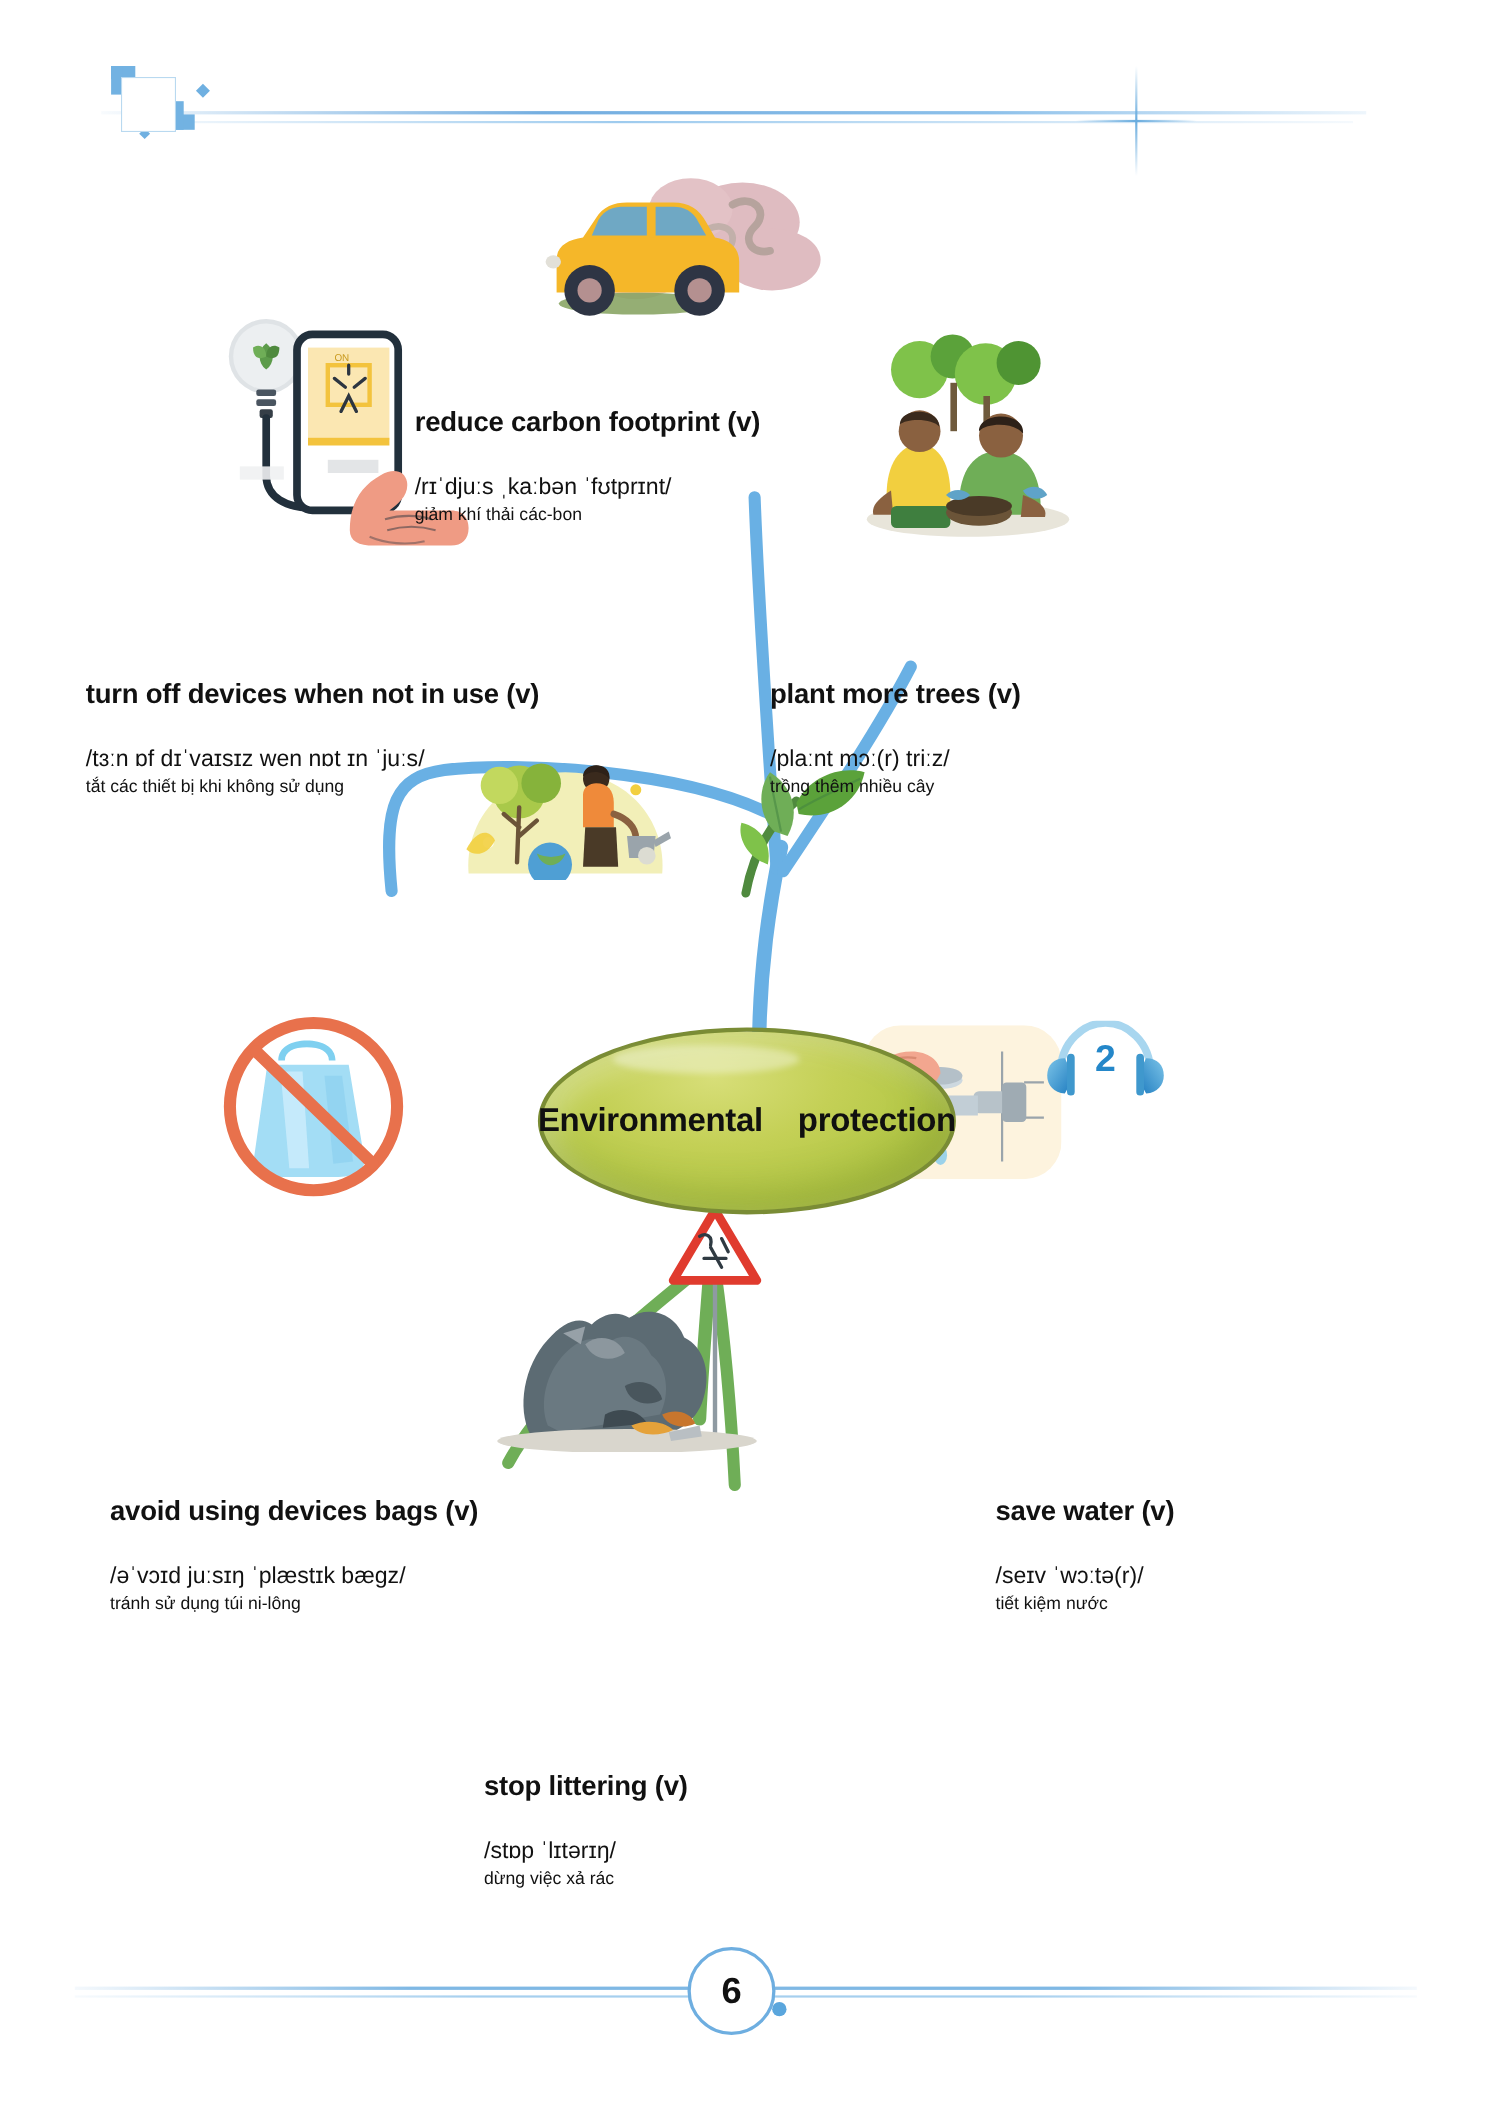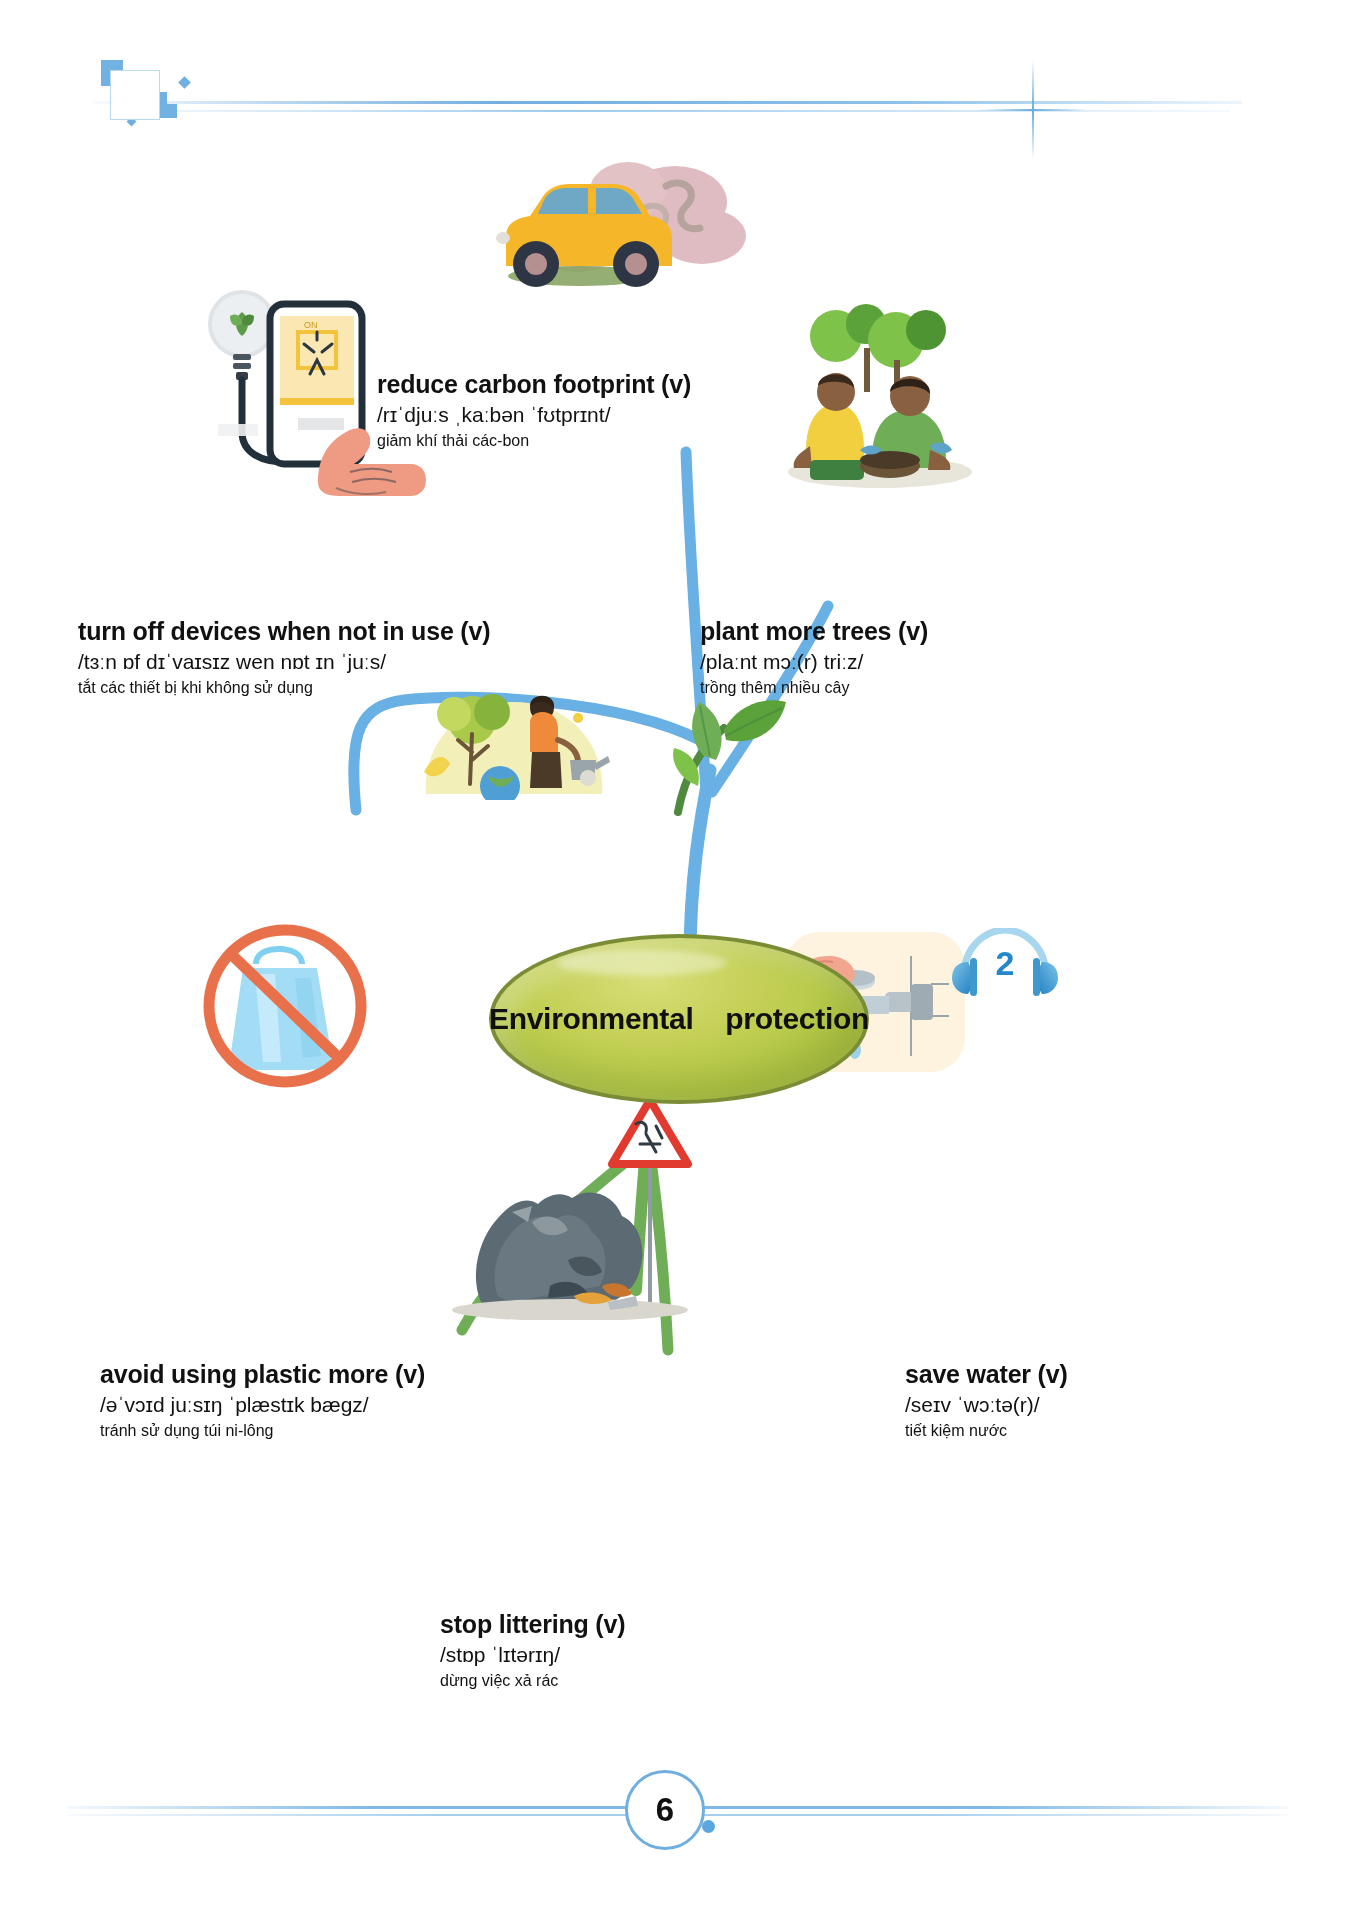--- a/index.html
+++ b/index.html
@@ -110,20 +110,21 @@
     color: #111111;
     letter-spacing: -0.2px;
     white-space: nowrap;
     line-height: 1.28;
   }
   .w-ipa {
     font-size: 21px;
     color: #111111;
     white-space: nowrap;
     line-height: 1.42;
+    margin-top: 28px;
   }
   .w-vn {
     font-size: 16px;
     color: #111111;
     white-space: nowrap;
     line-height: 1.42;
   }
 
   #blk-reduce { left: 377px; top: 368px; width: 400px; }
   #blk-turnoff { left: 78px; top: 615px; width: 500px; }
@@ -487,21 +488,21 @@
     <div class="w-vn">trồng thêm nhiều cây</div>
   </div>
 
   <div class="word-block" id="blk-turnoff">
     <div class="w-term">turn off devices when not in use (v)</div>
     <div class="w-ipa">/tɜːn ɒf dɪˈvaɪsɪz wen nɒt ɪn ˈjuːs/</div>
     <div class="w-vn">tắt các thiết bị khi không sử dụng</div>
   </div>
 
   <div class="word-block" id="blk-avoid">
-    <div class="w-term">avoid using plastic more (v)</div>
+    <div class="w-term">avoid using devices bags (v)</div>
     <div class="w-ipa">/əˈvɔɪd juːsɪŋ ˈplæstɪk bægz/</div>
     <div class="w-vn">tránh sử dụng túi ni-lông</div>
   </div>
 
   <div class="word-block" id="blk-save">
     <div class="w-term">save water (v)</div>
     <div class="w-ipa">/seɪv ˈwɔːtə(r)/</div>
     <div class="w-vn">tiết kiệm nước</div>
   </div>
 

